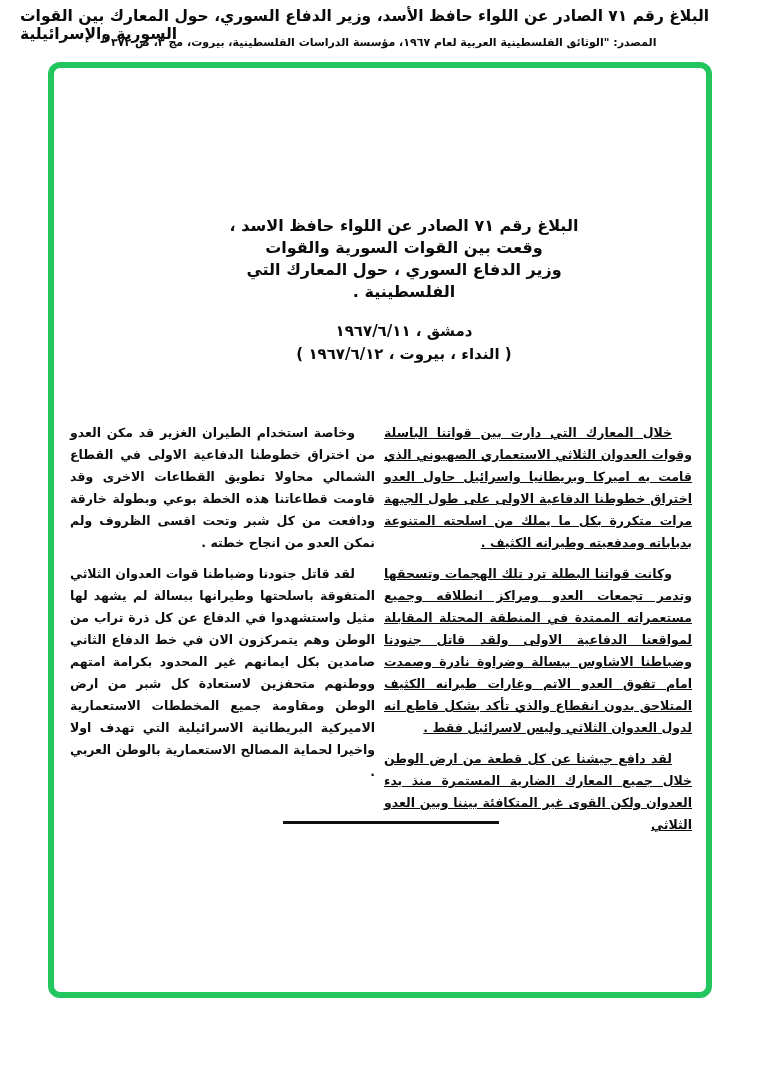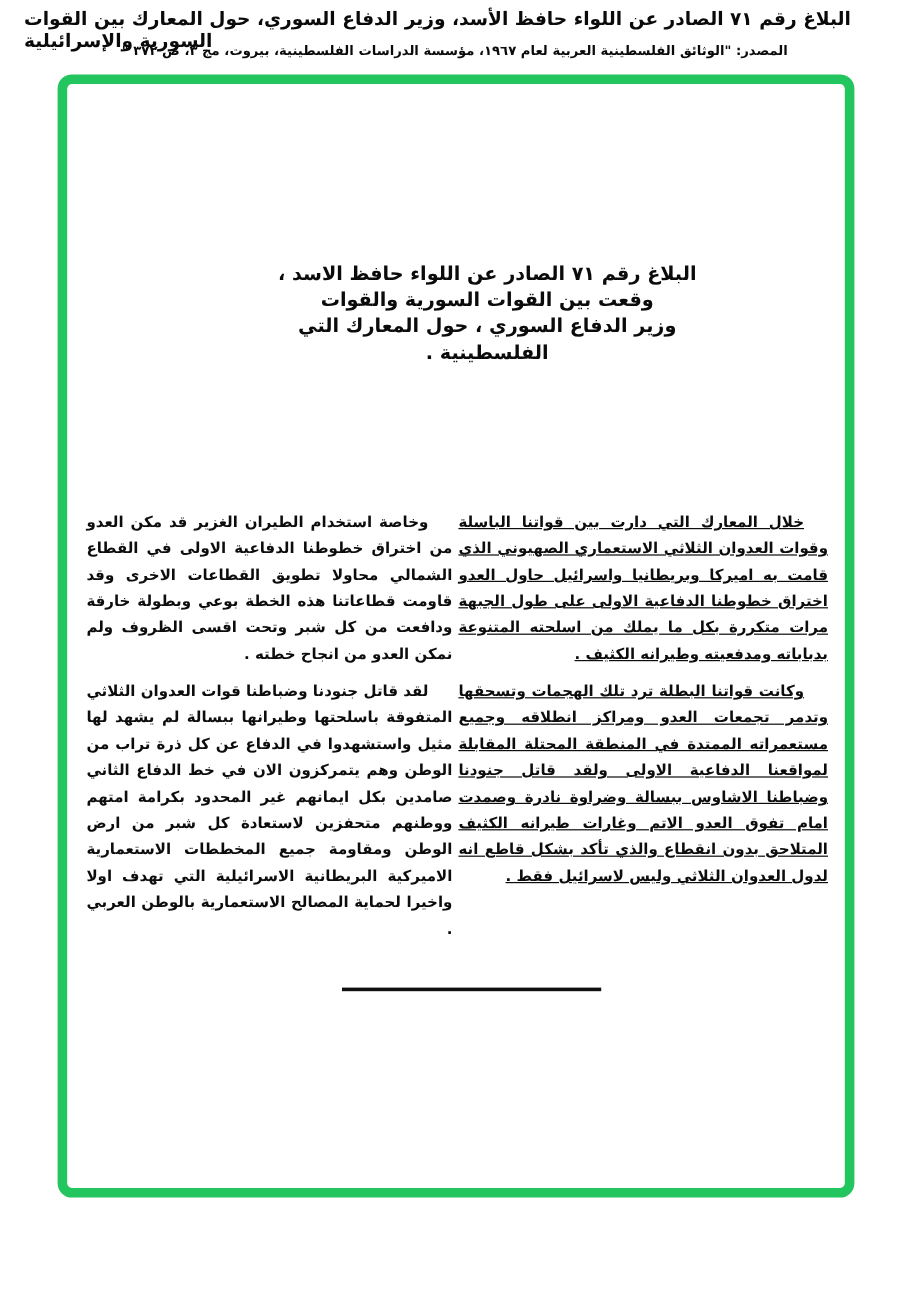--- a/index.html
+++ b/index.html
@@ -38,21 +38,21 @@
     font-weight: 700;
     color: #0a0a0a;
   }
   .doc-frame {
     position: absolute;
     left: 48px;
     top: 62px;
     width: 664px;
     height: 936px;
     box-sizing: border-box;
-    border: 8px solid #22c55e;
+    border: 6px solid #22c55e;
     border-radius: 12px;
     background: #ffffff;
   }
   .doc-title {
     position: absolute;
     top: 147px;
     left: 110px;
     width: 480px;
     direction: rtl;
     text-align: center;
@@ -107,24 +107,29 @@
 
 <div class="doc-frame">
 
   <div class="doc-title">
     <div>البلاغ رقم ٧١ الصادر عن اللواء حافظ الاسد ،</div>
     <div>وقعت بين القوات السورية والقوات</div>
     <div>وزير الدفاع السوري ، حول المعارك التي</div>
     <div>الفلسطينية .</div>
   </div>
 
+  <div class="doc-dateline">
+    <div>دمشق ، ١٩٦٧/٦/١١</div>
+    <div>( النداء ، بيروت ، ١٩٦٧/٦/١٢ )</div>
+  </div>
 
   <div class="col col-right">
     <p>خلال المعارك التي دارت بين قواتنا الباسلة وقوات العدوان الثلاثي الاستعماري الصهيوني الذي قامت به اميركا وبريطانيا واسرائيل حاول العدو اختراق خطوطنا الدفاعية الاولى على طول الجبهة مرات متكررة بكل ما يملك من اسلحته المتنوعة بدباباته ومدفعيته وطيرانه الكثيف .</p>
     <p>وكانت قواتنا البطلة ترد تلك الهجمات وتسحقها وتدمر تجمعات العدو ومراكز انطلاقه وجميع مستعمراته الممتدة في المنطقة المحتلة المقابلة لمواقعنا الدفاعية الاولى ولقد قاتل جنودنا وضباطنا الاشاوس ببسالة وضراوة نادرة وصمدت امام تفوق العدو الاتم وغارات طيرانه الكثيف المتلاحق بدون انقطاع والذي تأكد بشكل قاطع انه لدول العدوان الثلاثي وليس لاسرائيل فقط .</p>
+    <p>لقد دافع جيشنا عن كل قطعة من ارض الوطن خلال جميع المعارك الضارية المستمرة منذ بدء العدوان ولكن القوى غير المتكافئة بيننا وبين العدو الثلاثي</p>
   </div>
 
   <div class="col col-left">
     <p>وخاصة استخدام الطيران الغزير قد مكن العدو من اختراق خطوطنا الدفاعية الاولى في القطاع الشمالي محاولا تطويق القطاعات الاخرى وقد قاومت قطاعاتنا هذه الخطة بوعي وبطولة خارقة ودافعت من كل شبر وتحت اقسى الظروف ولم نمكن العدو من انجاح خطته .</p>
     <p>لقد قاتل جنودنا وضباطنا قوات العدوان الثلاثي المتفوقة باسلحتها وطيرانها ببسالة لم يشهد لها مثيل واستشهدوا في الدفاع عن كل ذرة تراب من الوطن وهم يتمركزون الان في خط الدفاع الثاني صامدين بكل ايمانهم غير المحدود بكرامة امتهم ووطنهم متحفزين لاستعادة كل شبر من ارض الوطن ومقاومة جميع المخططات الاستعمارية الاميركية البريطانية الاسرائيلية التي تهدف اولا واخيرا لحماية المصالح الاستعمارية بالوطن العربي .</p>
   </div>
 
   <div class="divider"></div>
 
 </div>

